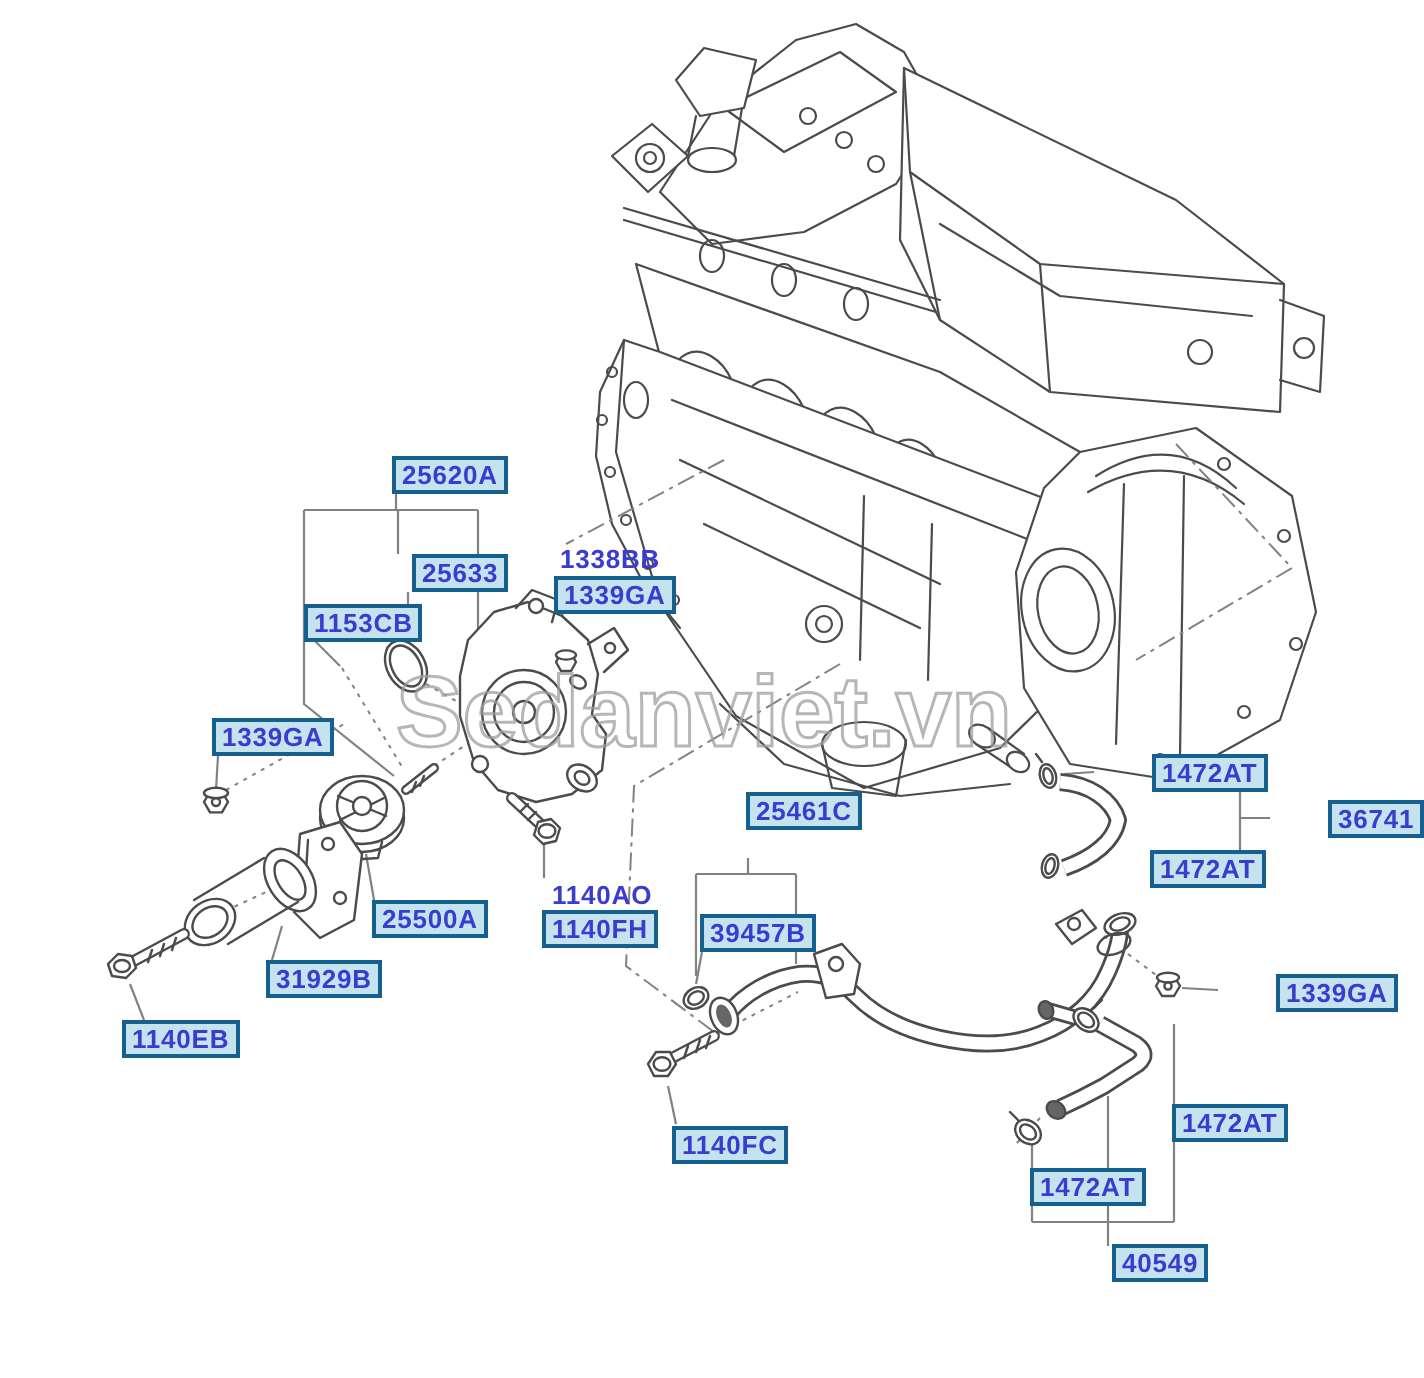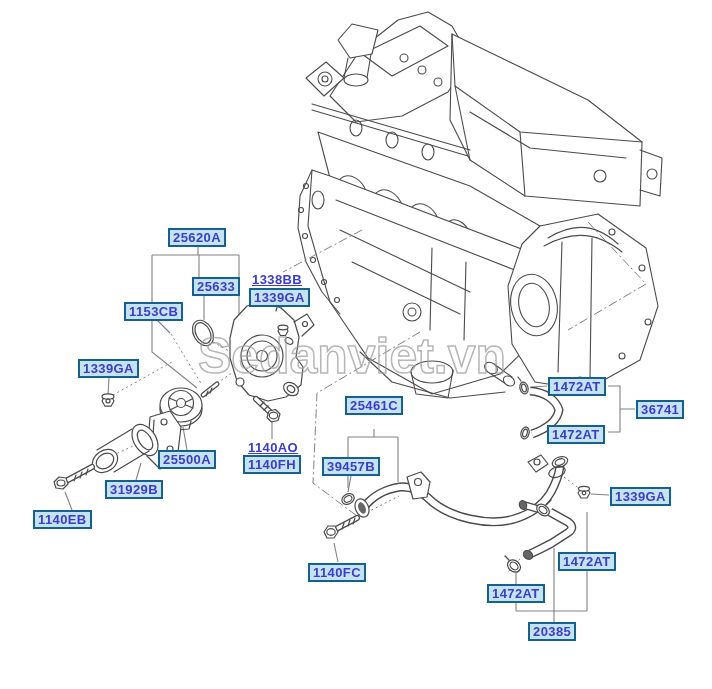--- a/index.html
+++ b/index.html
@@ -17,27 +17,28 @@
   }
   .stage svg{position:absolute;left:0;top:0;}
   .plabel{
     position:absolute;
     font:700 13px/15px "Liberation Sans",sans-serif;
     letter-spacing:.4px;
     color:var(--label-text);
     white-space:nowrap;
     z-index:5;
     cursor:pointer;
+    margin-left:28px;
   }
   .plabel.boxed{
     background:var(--label-bg);
     border:2px solid var(--label-border);
     padding:0 3px;
   }
-  .plabel.plain{padding:0 2px;text-decoration:underline;}
+  .plabel.plain{padding:0 2px;}
 </style>
 </head>
 <body>
 
 <div class="stage">
 
 <svg width="712" height="689" viewBox="0 0 712 689">
 
   <g stroke="#4b4b4b" fill="none" stroke-width="1.1" stroke-linejoin="round" stroke-linecap="round">
 
@@ -296,34 +297,34 @@
       <polygon points="590,493 587,498 581,498 578,493 581,488 587,488" fill="#fff"></polygon>
       <ellipse cx="584" cy="488.8" rx="5.5" ry="2.4" fill="#fff"></ellipse>
       <circle cx="584" cy="493" r="1.8"></circle>
     </g>
   </g>
 
   <text x="198" y="373" font-family="Liberation Sans, sans-serif" font-size="50" font-weight="bold" fill="none" stroke="#9e9e9e" stroke-width="1.5" opacity="0.75" textLength="308" lengthAdjust="spacingAndGlyphs">Sedanviet.vn</text>
 </svg>
 
   <div class="plabel boxed" style="left:168px;top:228px">25620A</div>
-  <div class="plabel boxed" style="left:192px;top:277px">25633</div>
+  <div class="plabel boxed" style="left:178px;top:277px">25633</div>
   <div class="plabel boxed" style="left:124px;top:302px">1153CB</div>
   <div class="plabel plain" style="left:250px;top:272px">1338BB</div>
   <div class="plabel boxed" style="left:249px;top:288px">1339GA</div>
   <div class="plabel boxed" style="left:78px;top:359px">1339GA</div>
   <div class="plabel boxed" style="left:158px;top:450px">25500A</div>
   <div class="plabel boxed" style="left:105px;top:480px">31929B</div>
   <div class="plabel boxed" style="left:33px;top:510px">1140EB</div>
   <div class="plabel plain" style="left:246px;top:440px">1140AO</div>
   <div class="plabel boxed" style="left:243px;top:455px">1140FH</div>
   <div class="plabel boxed" style="left:345px;top:396px">25461C</div>
   <div class="plabel boxed" style="left:322px;top:457px">39457B</div>
   <div class="plabel boxed" style="left:308px;top:563px">1140FC</div>
   <div class="plabel boxed" style="left:548px;top:377px">1472AT</div>
   <div class="plabel boxed" style="left:636px;top:400px">36741</div>
   <div class="plabel boxed" style="left:547px;top:425px">1472AT</div>
   <div class="plabel boxed" style="left:610px;top:487px">1339GA</div>
   <div class="plabel boxed" style="left:558px;top:552px">1472AT</div>
   <div class="plabel boxed" style="left:487px;top:584px">1472AT</div>
-  <div class="plabel boxed" style="left:528px;top:622px">20385</div>
+  <div class="plabel boxed" style="left:528px;top:622px">40549</div>
 
 </div>
 
 </body></html>

